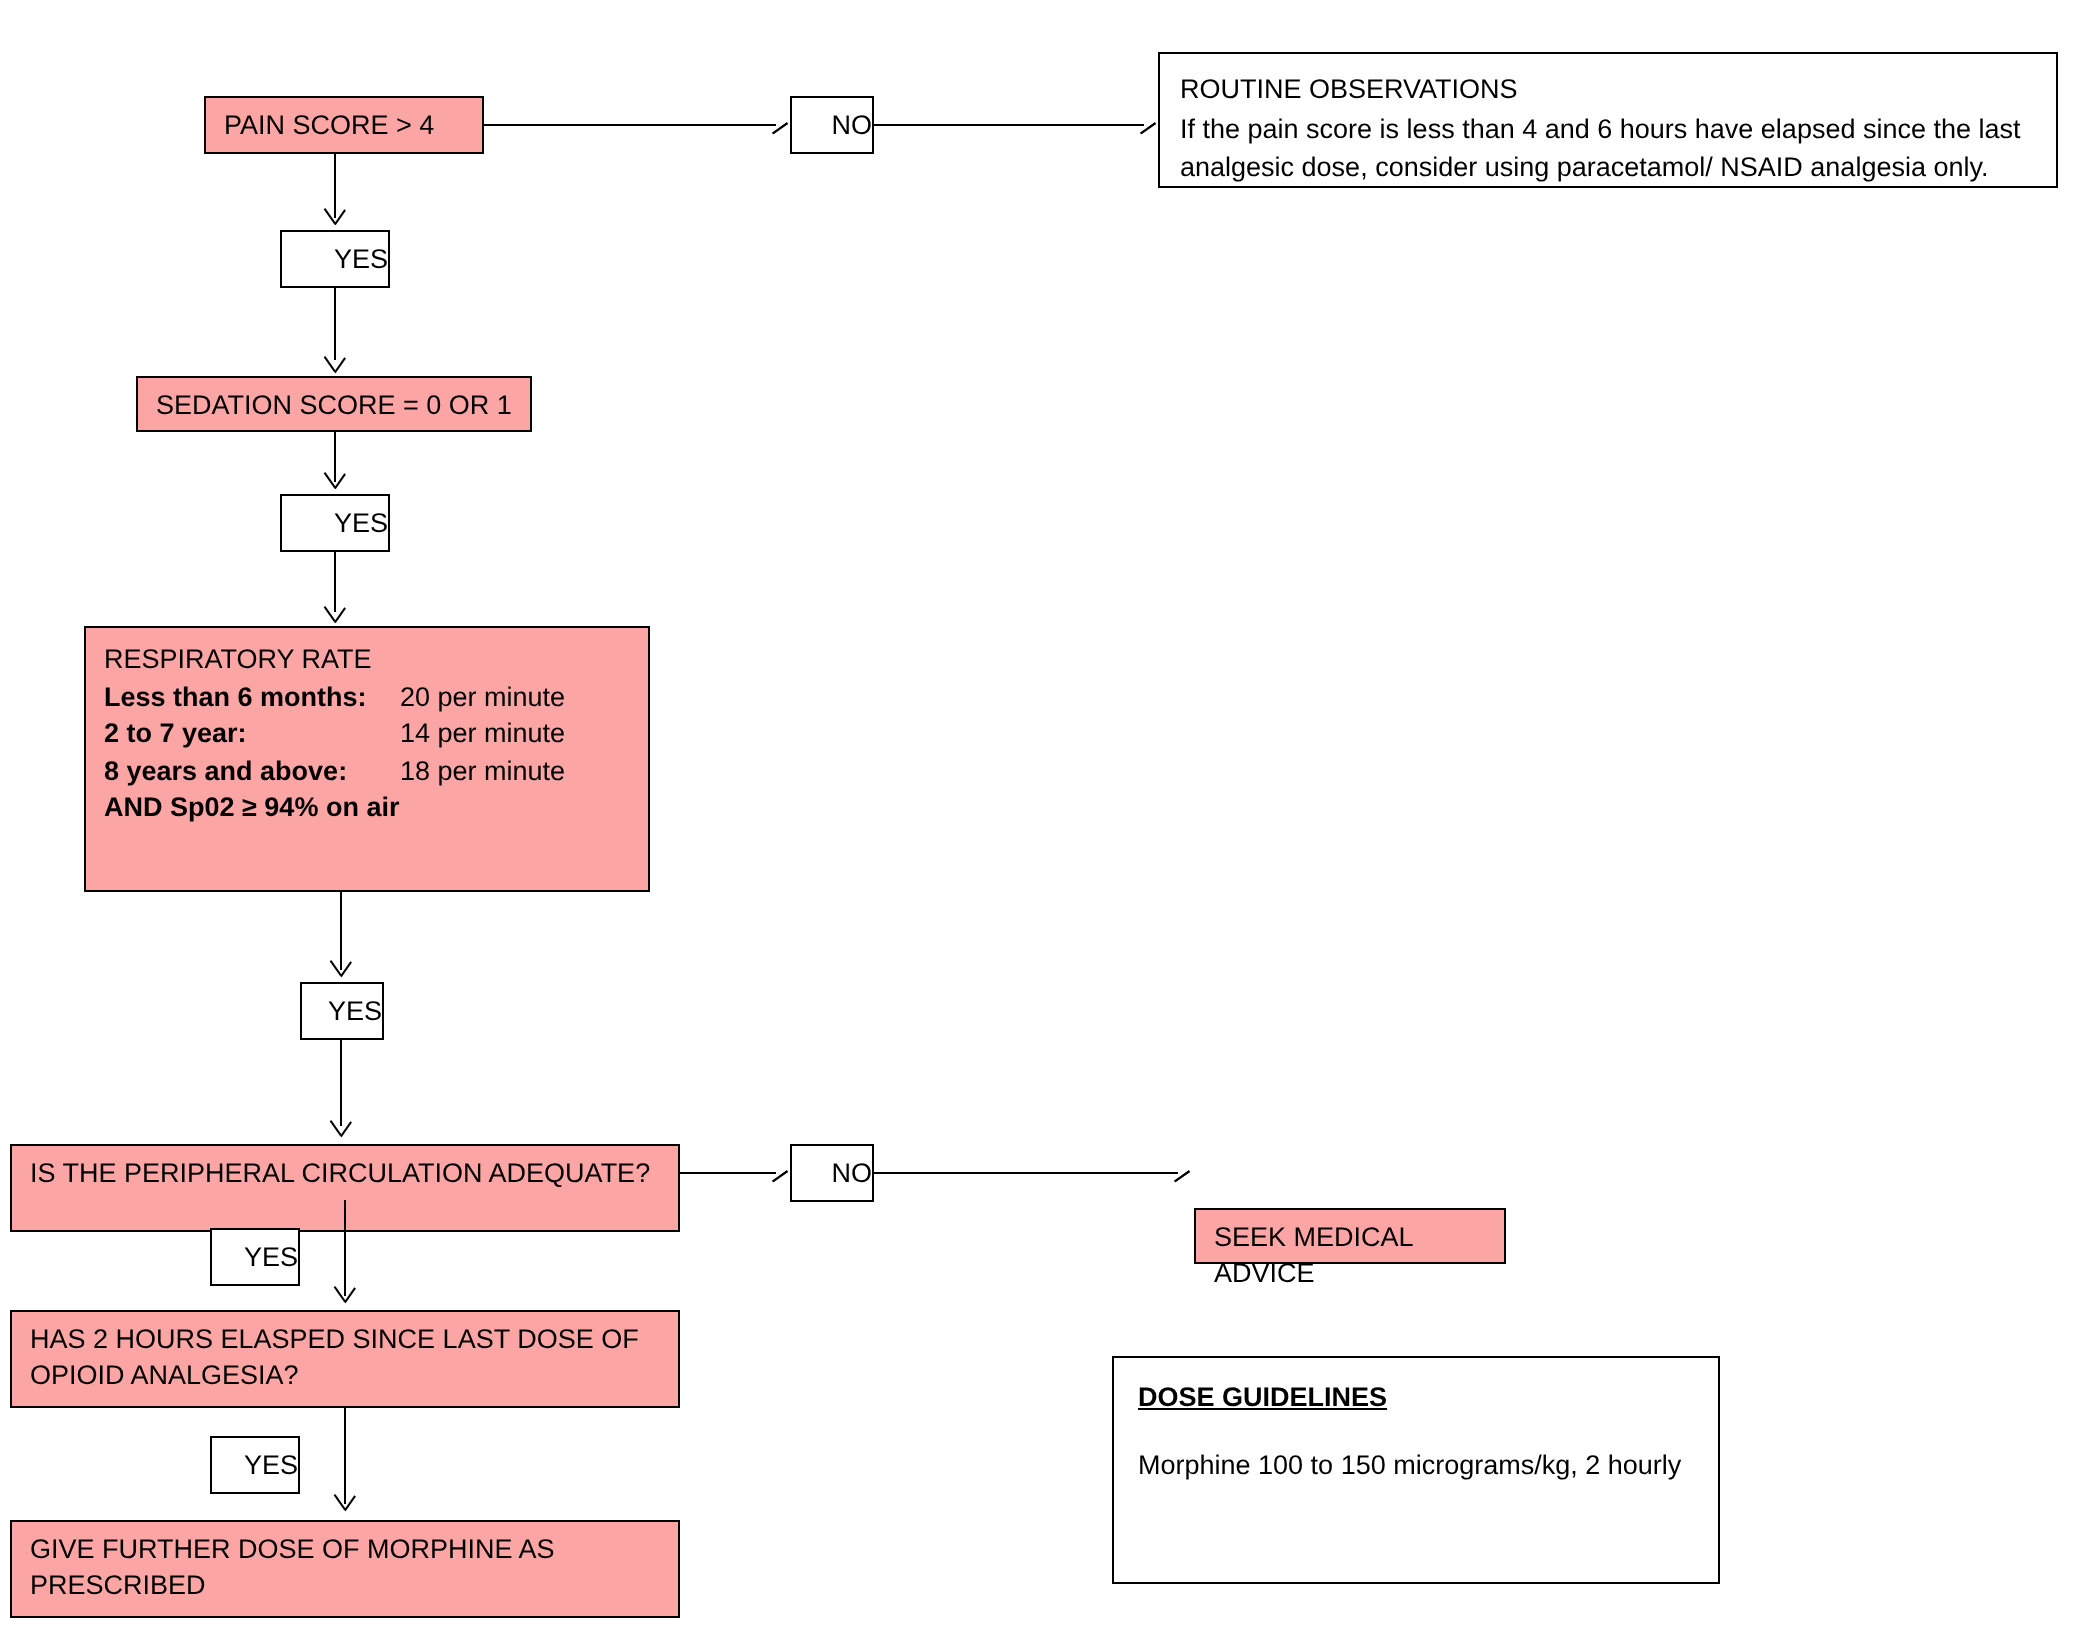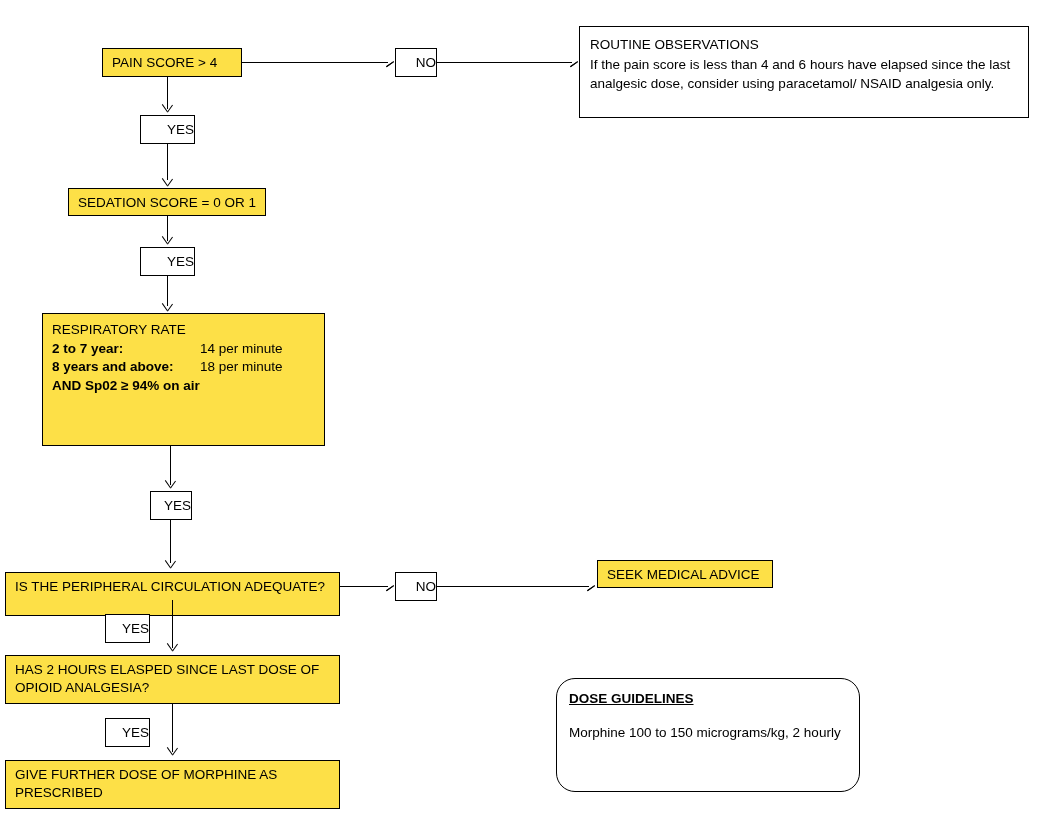--- a/index.html
+++ b/index.html
@@ -13,21 +13,21 @@
     height: 820px;
     background: #ffffff;
     font-family: "Liberation Sans", sans-serif;
     color: #000000;
     overflow: hidden;
   }
   .node {
     position: absolute;
     box-sizing: border-box;
     border: 1.3px solid #000000;
-    background: #fde047;
+    background: #fca5a5;
     font-size: 13.5px;
     line-height: 1.35;
     color: #000000;
   }
   .node .inner {
     padding: 5px 8px 4px 9px;
   }
   
   .tag {
     position: absolute;
@@ -117,21 +117,21 @@
   <div class="hline" style="left:242px; top:62px; width:146px;"></div>
   <div class="arrow-right" style="left:394px; top:62px;"></div>
 
   <div class="tag" style="left:395px; top:48px; width:42px; height:29px;">
     <span>NO</span>
   </div>
 
   <div class="hline" style="left:437px; top:62px; width:135px;"></div>
   <div class="arrow-right" style="left:578px; top:62px;"></div>
 
-  <div class="note" style="left:579px; top:26px; width:450px; height:92px;">
+  <div class="note" style="left:579px; top:26px; width:450px; height:68px;">
     <div class="inner">
       <div>ROUTINE OBSERVATIONS</div>
       <div>If the pain score is less than 4 and 6 hours have elapsed since the last analgesic dose, consider using paracetamol/ NSAID analgesia only.</div>
     </div>
   </div>
 
   <div class="vline" style="left:167px; top:77px; height:32px;"></div>
   <div class="arrow-down" style="left:167px; top:112px;"></div>
 
   <div class="tag" style="left:140px; top:115px; width:55px; height:29px;">
@@ -152,20 +152,24 @@
     <span>YES</span>
   </div>
 
   <div class="vline" style="left:167px; top:276px; height:30px;"></div>
   <div class="arrow-down" style="left:167px; top:311px;"></div>
 
   <div class="node" style="left:42px; top:313px; width:283px; height:133px;">
     <div class="inner" style="padding:7px 9px;">
       <div class="rr-title">RESPIRATORY RATE</div>
 
+      <div class="rr-row">
+        <span class="rr-label">Less than 6 months:</span>
+        <span class="rr-val">20 per minute</span>
+      </div>
       <div class="rr-row">
         <span class="rr-label">2 to 7 year:</span>
         <span class="rr-val">14 per minute</span>
       </div>
       <div class="rr-row">
         <span class="rr-label">8 years and above:</span>
         <span class="rr-val">18 per minute</span>
       </div>
 
       <div class="rr-and"><span>AND Sp02</span><span class="reg"> ≥ 94% on air</span></div>
@@ -189,21 +193,21 @@
   <div class="hline" style="left:340px; top:586px; width:48px;"></div>
   <div class="arrow-right" style="left:394px; top:586px;"></div>
 
   <div class="tag" style="left:395px; top:572px; width:42px; height:29px;">
     <span>NO</span>
   </div>
 
   <div class="hline" style="left:437px; top:586px; width:152px;"></div>
   <div class="arrow-right" style="left:595px; top:586px;"></div>
 
-  <div class="node single" style="left:597px; top:560px; width:176px; height:28px;">
+  <div class="node single" style="left:597px; top:604px; width:156px; height:28px;">
     <div class="inner">SEEK MEDICAL ADVICE</div>
   </div>
 
   <div class="vline" style="left:172px; top:600px; height:48px;"></div>
   <div class="arrow-down" style="left:172px; top:651px;"></div>
 
   <div class="tag" style="left:105px; top:614px; width:45px; height:29px;">
     <span>YES</span>
   </div>
 
@@ -215,21 +219,21 @@
   <div class="arrow-down" style="left:172px; top:755px;"></div>
 
   <div class="tag" style="left:105px; top:718px; width:45px; height:29px;">
     <span>YES</span>
   </div>
 
   <div class="node" style="left:5px; top:760px; width:335px; height:49px;">
     <div class="inner">GIVE FURTHER DOSE OF MORPHINE AS PRESCRIBED</div>
   </div>
 
-  <div class="note" style="left:556px; top:678px; width:304px; height:114px;border-radius:19px;">
+  <div class="note" style="left:556px; top:678px; width:304px; height:114px;">
     <div class="inner" style="padding:10px 12px;">
       <div class="note-title-underline">DOSE GUIDELINES</div>
       <div style="height:14px;"></div>
       <div>Morphine 100 to 150 micrograms/kg, 2 hourly</div>
     </div>
   </div>
 
 </div>
 
 </body></html>

